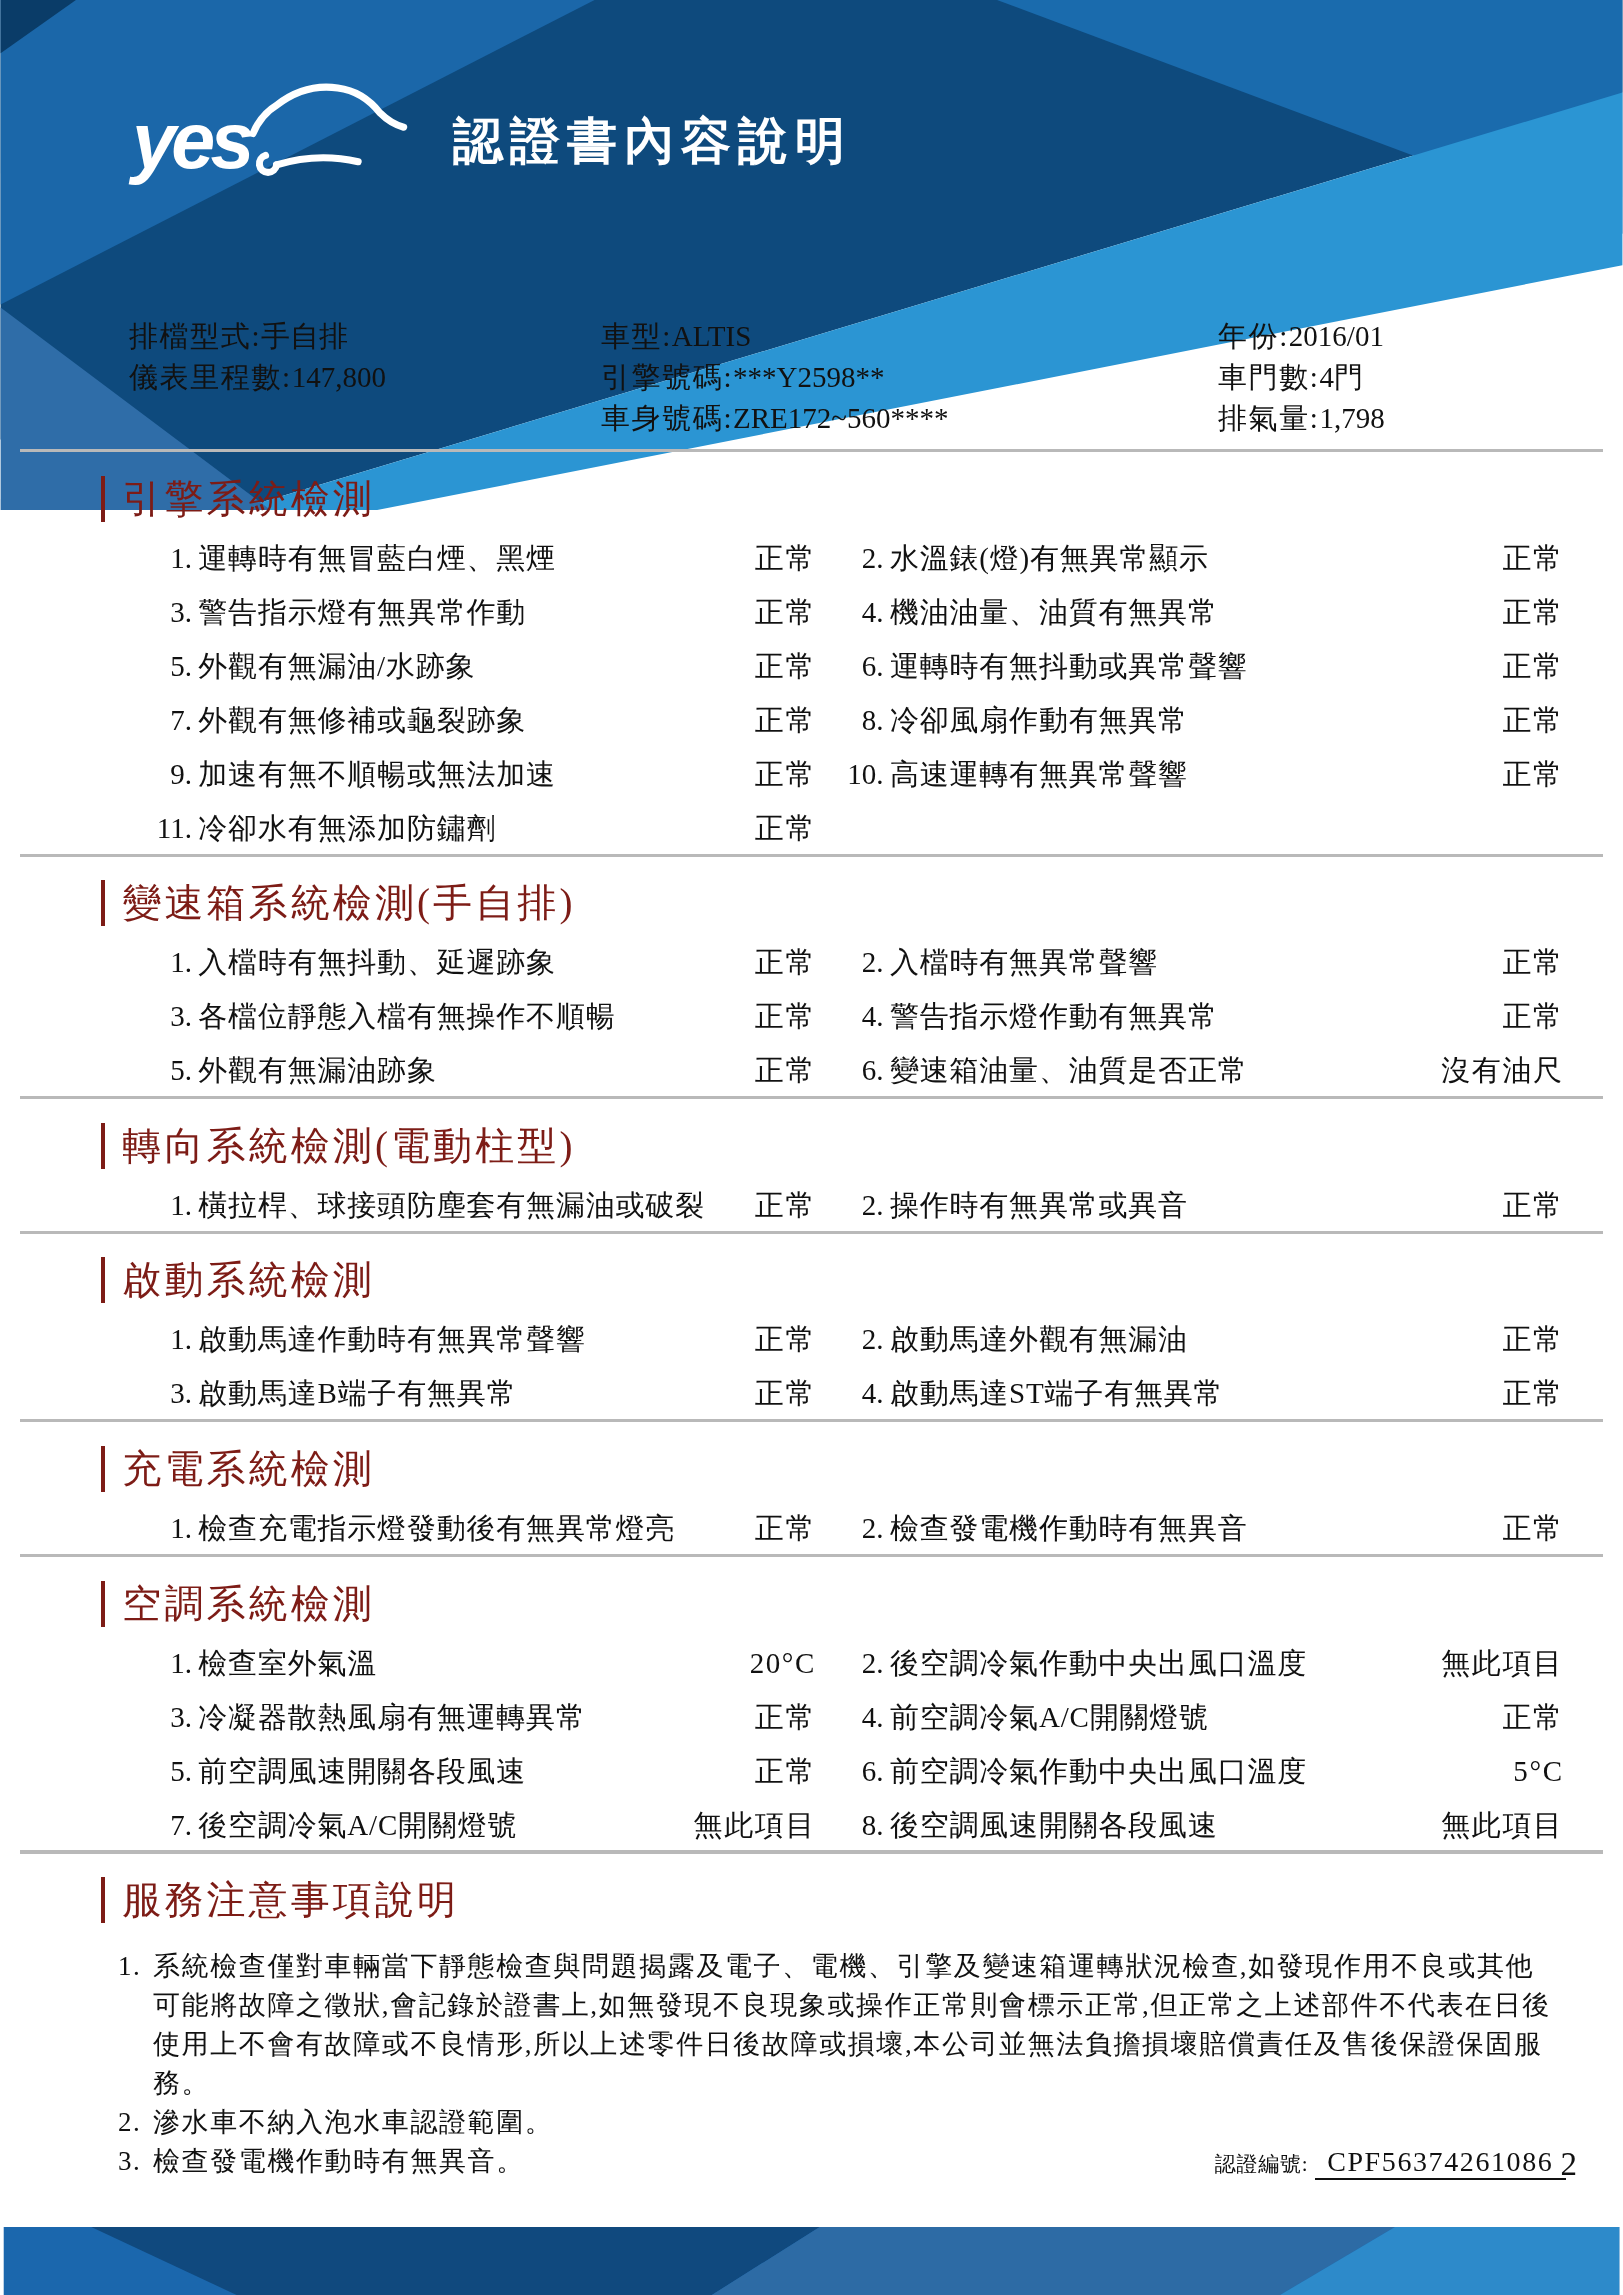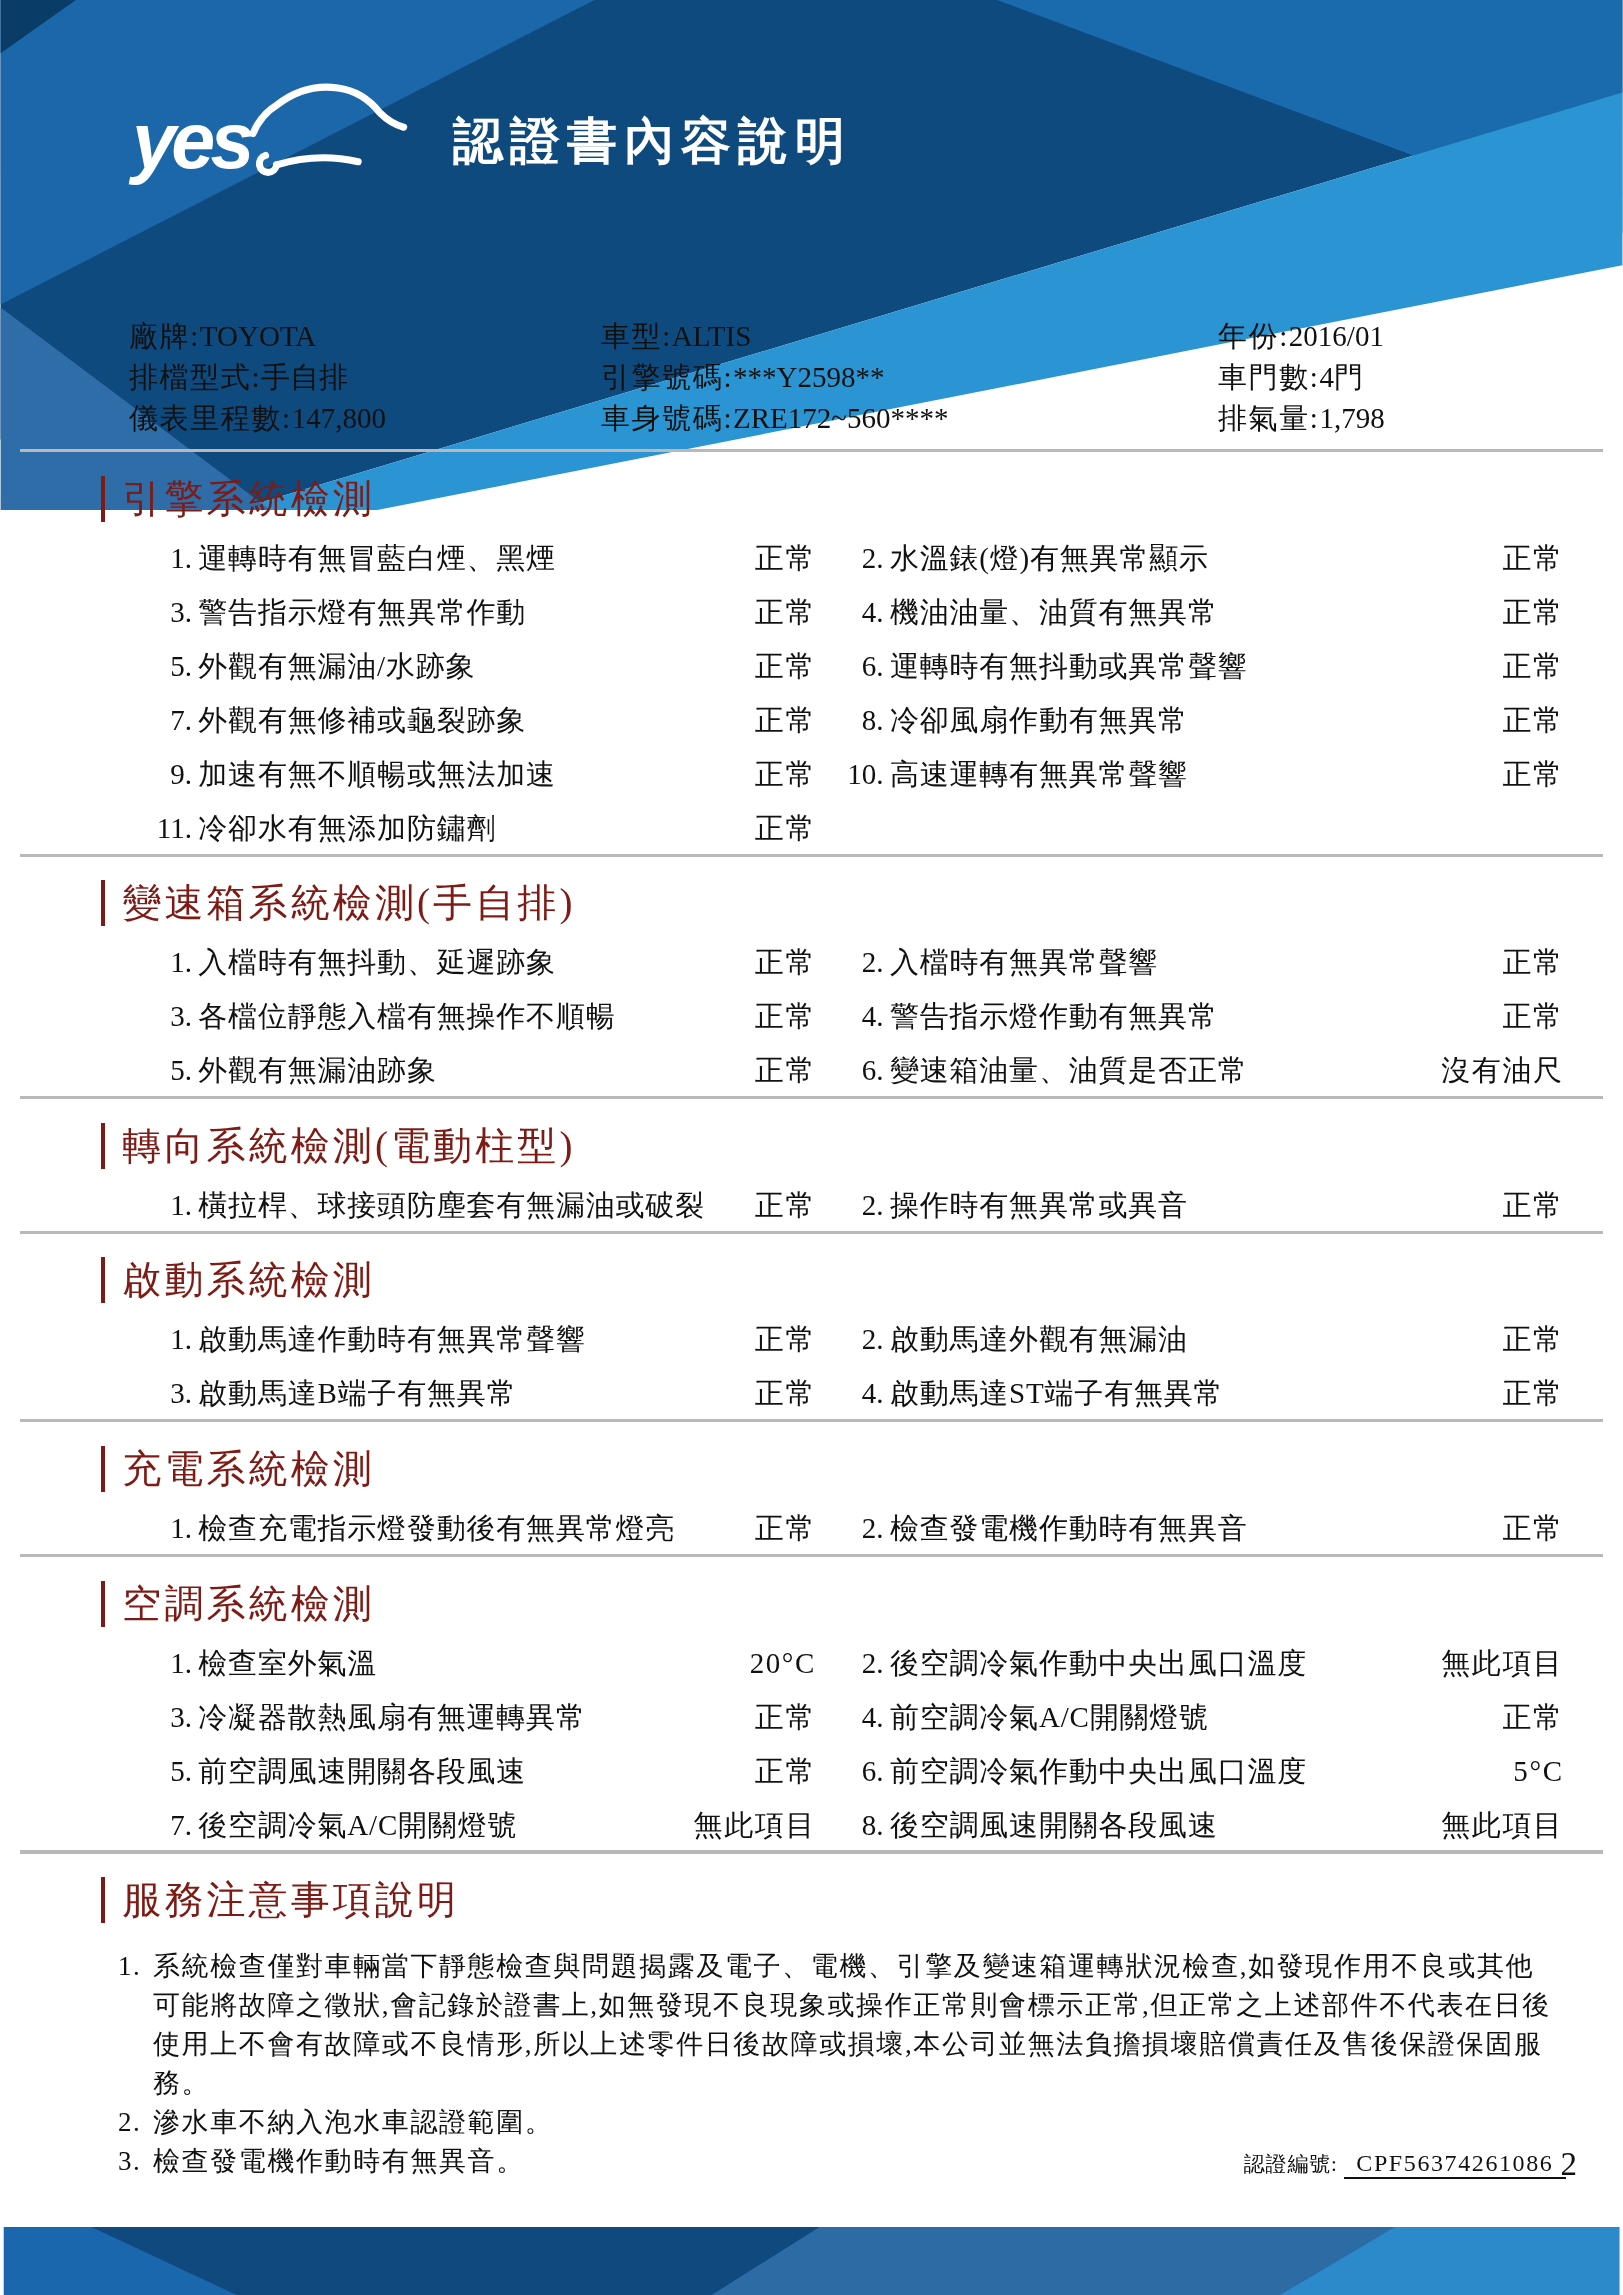--- a/index.html
+++ b/index.html
@@ -49,21 +49,21 @@
   .item{display:flex;align-items:baseline;height:35px;line-height:35px;font-size:29px;}
   .item .num{flex:none;width:66px;text-align:right;}
   .item .lbl{margin-left:6.3px;letter-spacing:0.8px;white-space:nowrap;}
   .item .res{margin-left:auto;letter-spacing:1.6px;white-space:nowrap;}
 
   .notes{margin:23.6px 71px 0 118px;position:relative;}
   .note{display:flex;font-size:27px;line-height:39px;letter-spacing:1.6px;}
   .note-num{flex:none;width:35px;}
   .note-text{flex:1;}
   .cert{position:absolute;right:-14px;bottom:3.1px;font-size:21px;letter-spacing:0.8px;white-space:nowrap;}
-  .cert-value{font-size:24px;border-bottom:2.4px solid #111;padding:0 12.6px 1.6px;letter-spacing:1.6px;}
+  .cert-value{font-size:28px;border-bottom:2.4px solid #111;padding:0 12.6px 1.6px;letter-spacing:1.6px;}
 
   .pagenum{position:absolute;top:2146px;right:46px;font-size:33px;}
 </style>
 </head>
 <body>
 
 <div class="page">
 
   <svg class="header-art" width="1623" height="510" viewBox="0 0 2067 650" aria-hidden="true">
     <rect width="2067" height="650" fill="#ffffff"></rect>
@@ -87,24 +87,20 @@
           </g>
         </svg>
       </span>
     </div>
     <div class="page-title">認證書內容說明</div>
   </div>
 
   <div class="info-grid">
     <div class="info-col" data-col="col1">
         <div class="info-row">
-          <span class="info-label">廠牌:</span>
-          <span class="info-value">TOYOTA</span>
-        </div>
-        <div class="info-row">
           <span class="info-label">排檔型式:</span>
           <span class="info-value">手自排</span>
         </div>
         <div class="info-row">
           <span class="info-label">儀表里程數:</span>
           <span class="info-value">147,800</span>
         </div>
       </div>
     <div class="info-col" data-col="col2">
         <div class="info-row">

